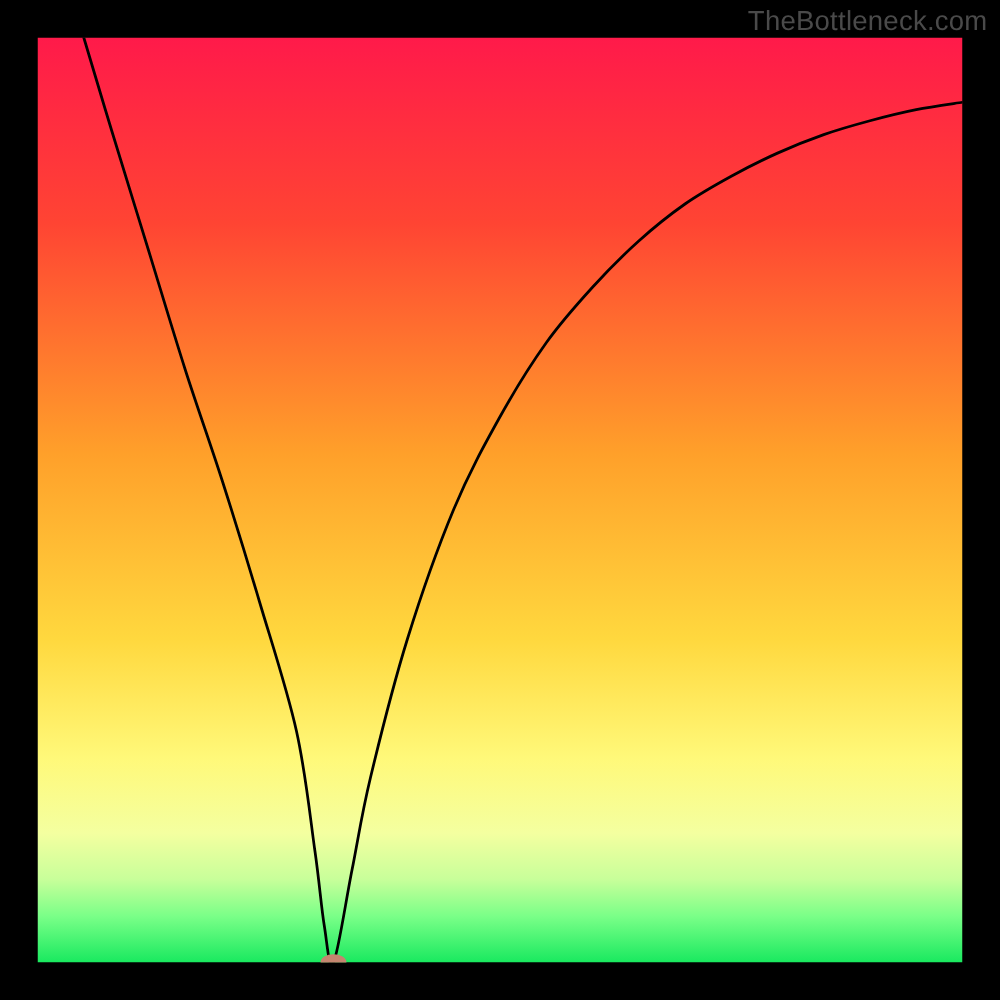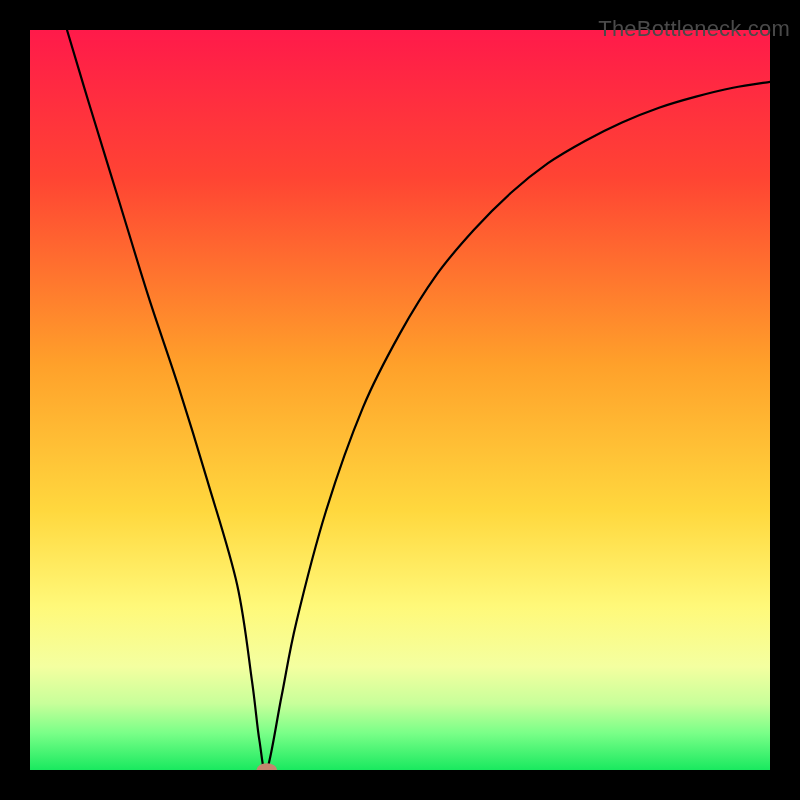--- a/index.html
+++ b/index.html
@@ -12,21 +12,21 @@
     font-family: Arial, Helvetica, sans-serif;
   }
   .frame {
     position: relative;
     width: 800px;
     height: 800px;
     background: #000;
   }
   .watermark {
     position: absolute;
-    top: 16px;
+    top: 4px;
     right: 10px;
     color: #4a4a4a;
     font-size: 22px;
     font-weight: 500;
     letter-spacing: 0.2px;
     z-index: 20;
   }
   .plot {
     position: absolute;
     left: 30px;

